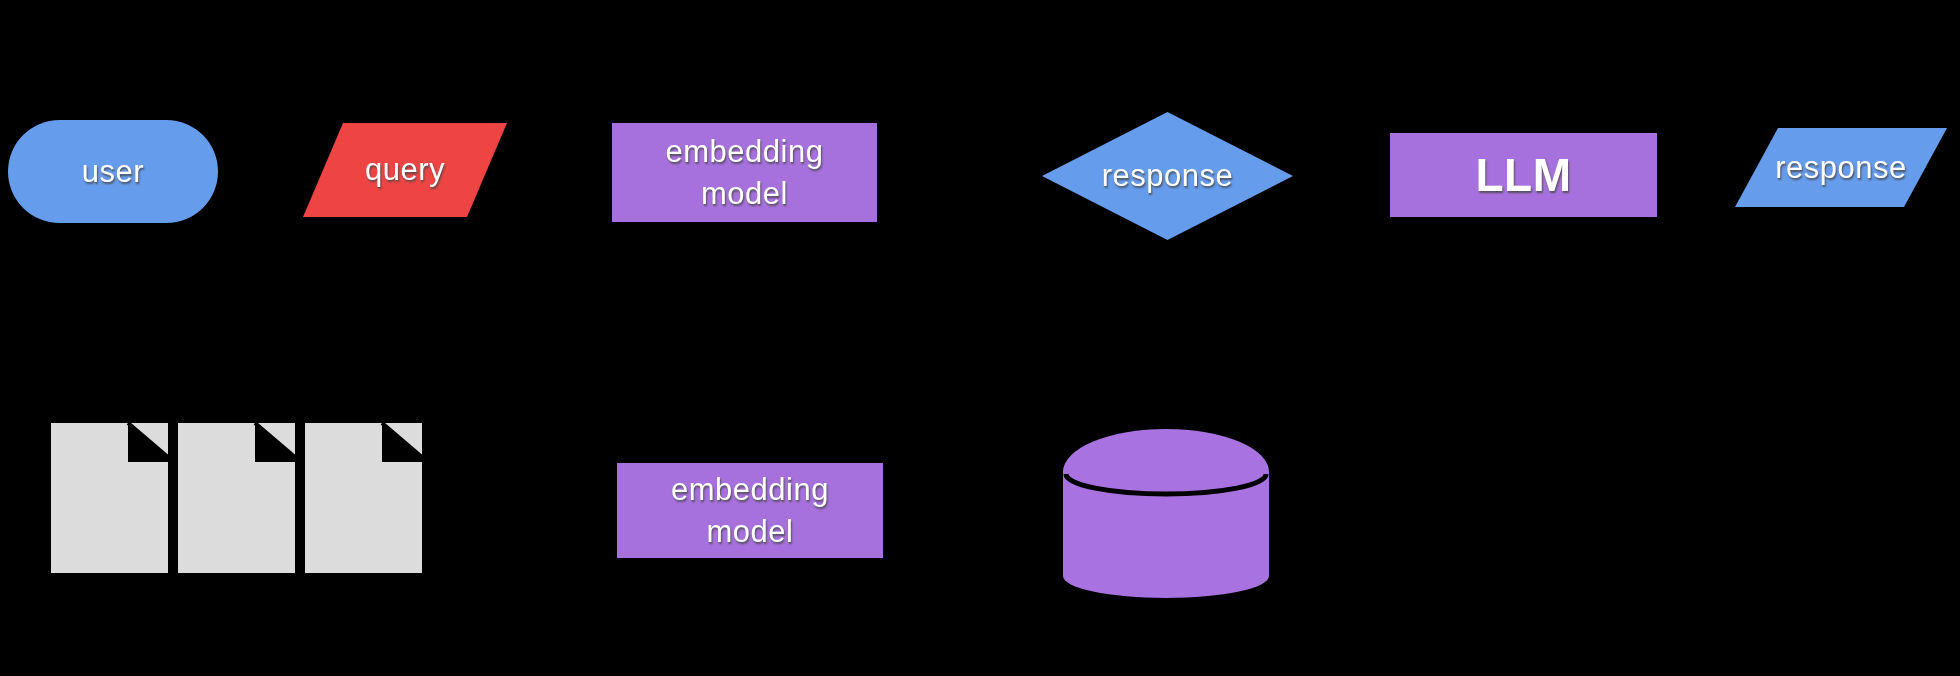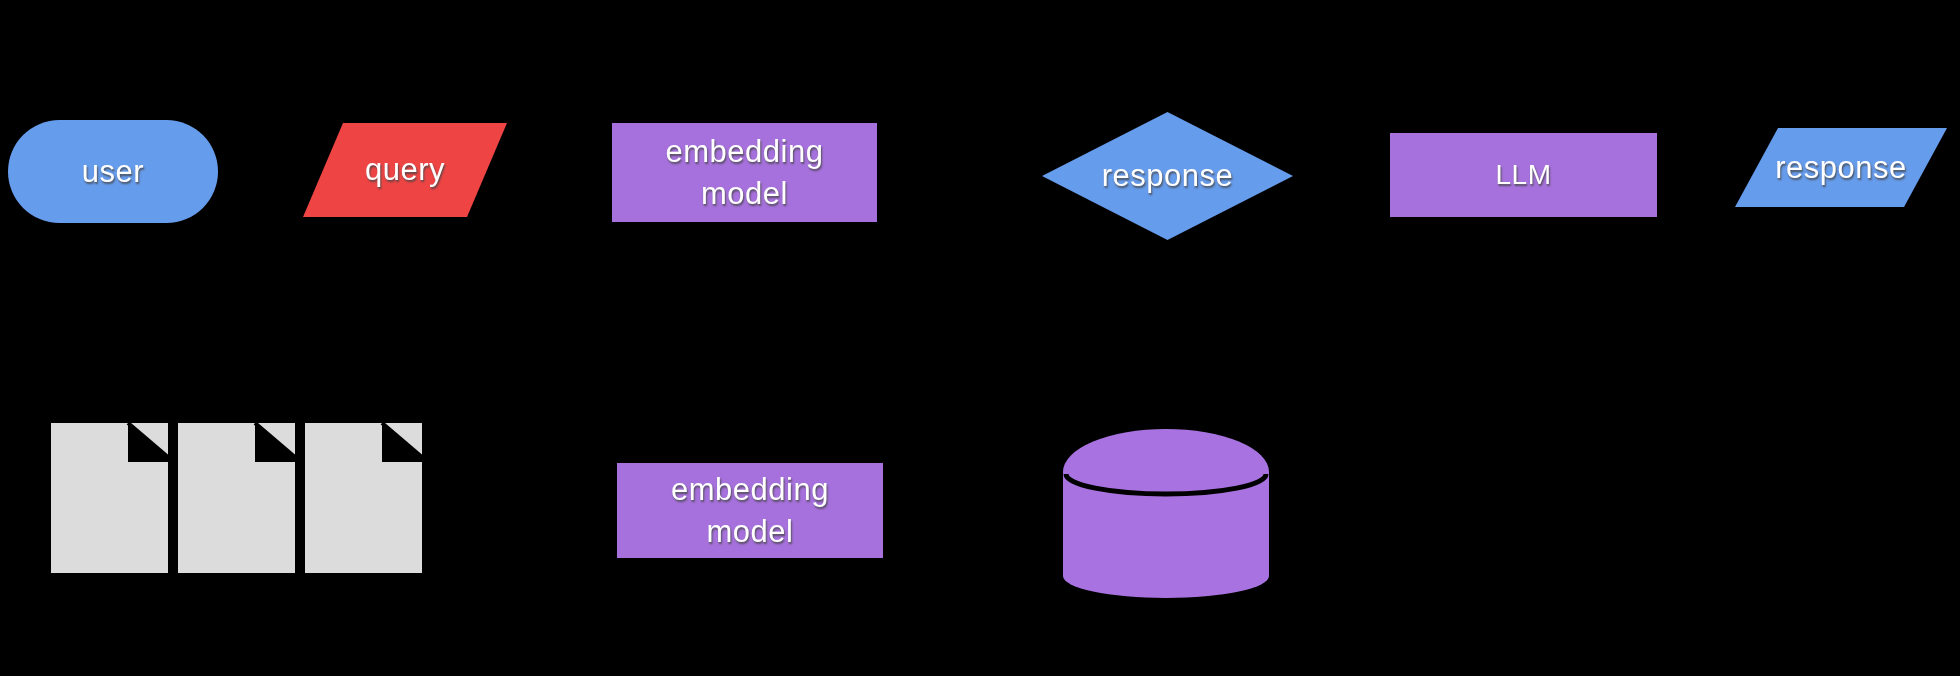--- a/index.html
+++ b/index.html
@@ -48,21 +48,21 @@
   }
   .diamond {
     left: 1042px; top: 112px; width: 251px; height: 128px;
     background: #669CEC;
     clip-path: polygon(50% 0, 100% 50%, 50% 100%, 0 50%);
   }
   .rect-llm {
     left: 1390px; top: 133px; width: 267px; height: 84px;
     background: #A671DC;
   }
-  .rect-llm .node-label { font-size: 28px; }
+  .rect-llm .node-label { font-size: 46px; font-weight: bold; }
   .para-response {
     left: 1735px; top: 128px; width: 212px; height: 79px;
     background: #669CEC;
     clip-path: polygon(43px 0, 212px 0, 169px 100%, 0 100%);
   }
   .doc-stack {
     left: 50px; top: 423px; width: 372px; height: 150px;
     display: flex;
     gap: 10px;
     align-items: flex-start;

